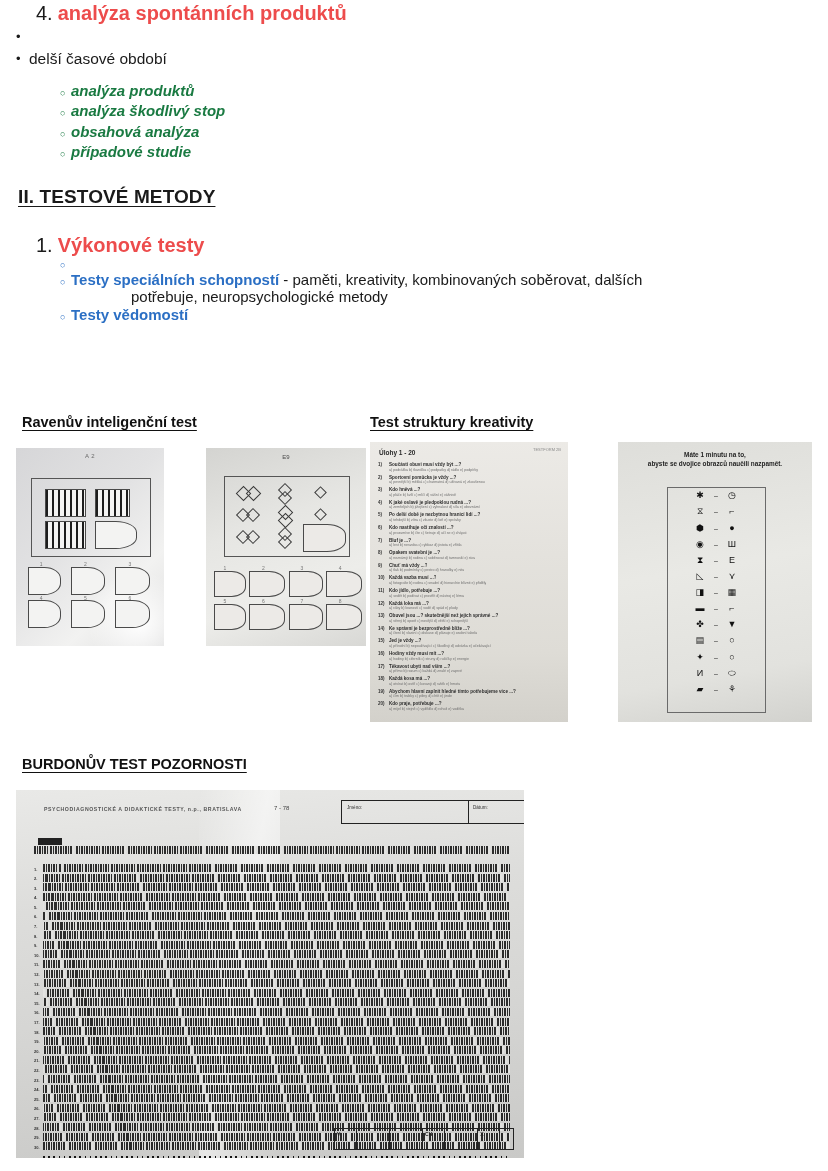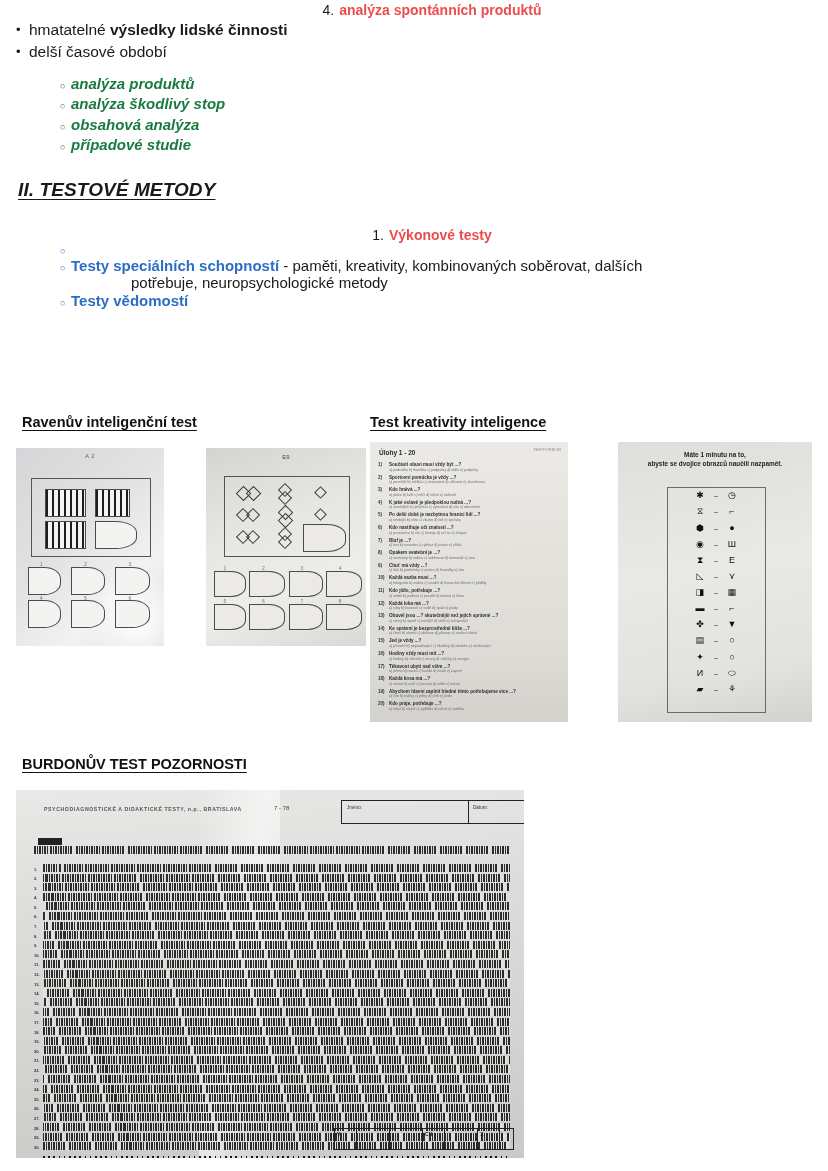--- a/index.html
+++ b/index.html
@@ -9,36 +9,36 @@
     font-family:"Liberation Sans", sans-serif;
     color:#1a1a1a;
     overflow:hidden;
     position:relative;
   }
   .page{position:relative;width:828px;height:1171px;}
 
   
   .txt{position:absolute;left:0;top:0;width:828px;}
 
-  .num-item{font-size:14px;padding-left:36px;margin-top:2px;text-align:center;}
+  .num-item{font-size:20px;padding-left:36px;margin-top:2px;}
   .num-item .num{color:#1a1a1a;margin-right:5px;}
   .num-item .red{color:#ED4C4C;font-weight:bold;}
 
   .bul{font-size:15.5px;padding-left:16px;margin-top:3px;display:flex;}
   .bul .dot{width:13px;flex:0 0 13px;color:#1a1a1a;font-size:13px;line-height:1.45;}
   .bul .btxt{color:#1a1a1a;}
   .bul .btxt b{font-weight:bold;}
 
   .greenlist{margin-top:13px;padding-left:60px;}
   .greenlist .gi{display:flex;align-items:baseline;font-size:15px;margin-bottom:3.5px;}
   .greenlist .hollow{font-size:9px;color:#1A7A42;width:11px;flex:0 0 11px;line-height:1;}
   .greenlist .gt{color:#1A7A42;font-weight:bold;font-style:italic;}
 
   .h2{font-size:19px;font-weight:bold;text-decoration:underline;
-      text-underline-offset:3px;padding-left:18px;margin-top:26px;letter-spacing:0.1px;font-style:italic;}
+      text-underline-offset:3px;padding-left:18px;margin-top:26px;letter-spacing:0.1px;}
 
   .bluelist{padding-left:60px;margin-top:4px;}
   .bluelist .bi{display:flex;align-items:baseline;font-size:15px;margin-bottom:1px;}
   .bluelist .hollow{font-size:9px;color:#2B6FC4;width:11px;flex:0 0 11px;line-height:1;}
   .bluelist .bt{color:#1a1a1a;}
   .bluelist .bt .blue{color:#2B6FC4;font-weight:bold;}
   .cont{padding-left:71px;font-size:15px;margin-top:-1px;}
 
   
   .cap{position:absolute;font-size:14.5px;font-weight:bold;
@@ -129,21 +129,20 @@
 <div class="page">
 
   <div class="txt">
 
     <div class="num-item">
       <span class="num">4.</span><span class="red">analýza spontánních produktů</span>
     </div>
 
     <div class="bul">
       <span class="dot">•</span>
-      <span class="btxt"><span>hmatatelné </span><b>výsledky lidské činnosti</b></span>
     </div>
 
     <div class="bul">
       <span class="dot">•</span>
       <span class="btxt">delší časové období</span>
     </div>
 
     <div class="greenlist">
       <div class="gi">
         <span class="hollow">○</span>
@@ -179,21 +178,21 @@
       </div>
       <div class="cont">potřebuje, neuropsychologické metody</div>
       <div class="bi" style="margin-top:1px;">
         <span class="hollow">○</span>
         <span class="bt"><span class="blue">Testy vědomostí</span></span>
       </div>
     </div>
   </div>
 
   <div class="cap" style="left:22px;top:414px;">Ravenův inteligenční test</div>
-  <div class="cap" style="left:370px;top:414px;">Test kreativity inteligence</div>
+  <div class="cap" style="left:370px;top:414px;">Test struktury kreativity</div>
   <div class="cap" style="left:22px;top:756px;">BURDONŮV TEST POZORNOSTI</div>
 
   <div class="photo raven" style="left:16px;top:448px;width:148px;height:198px;" title="Ravenovy progresivní matice - testová položka">
     <div class="sheet"></div>
     <div class="glow"></div>
     <div class="rv-label">A  2</div>
 
     <div class="rv-matrix">
       <div class="cellbox wav" style="left:11%;top:14%;width:33%;height:33%;"></div>
       <div class="cellbox wav" style="left:53%;top:14%;width:28%;height:33%;"></div>

